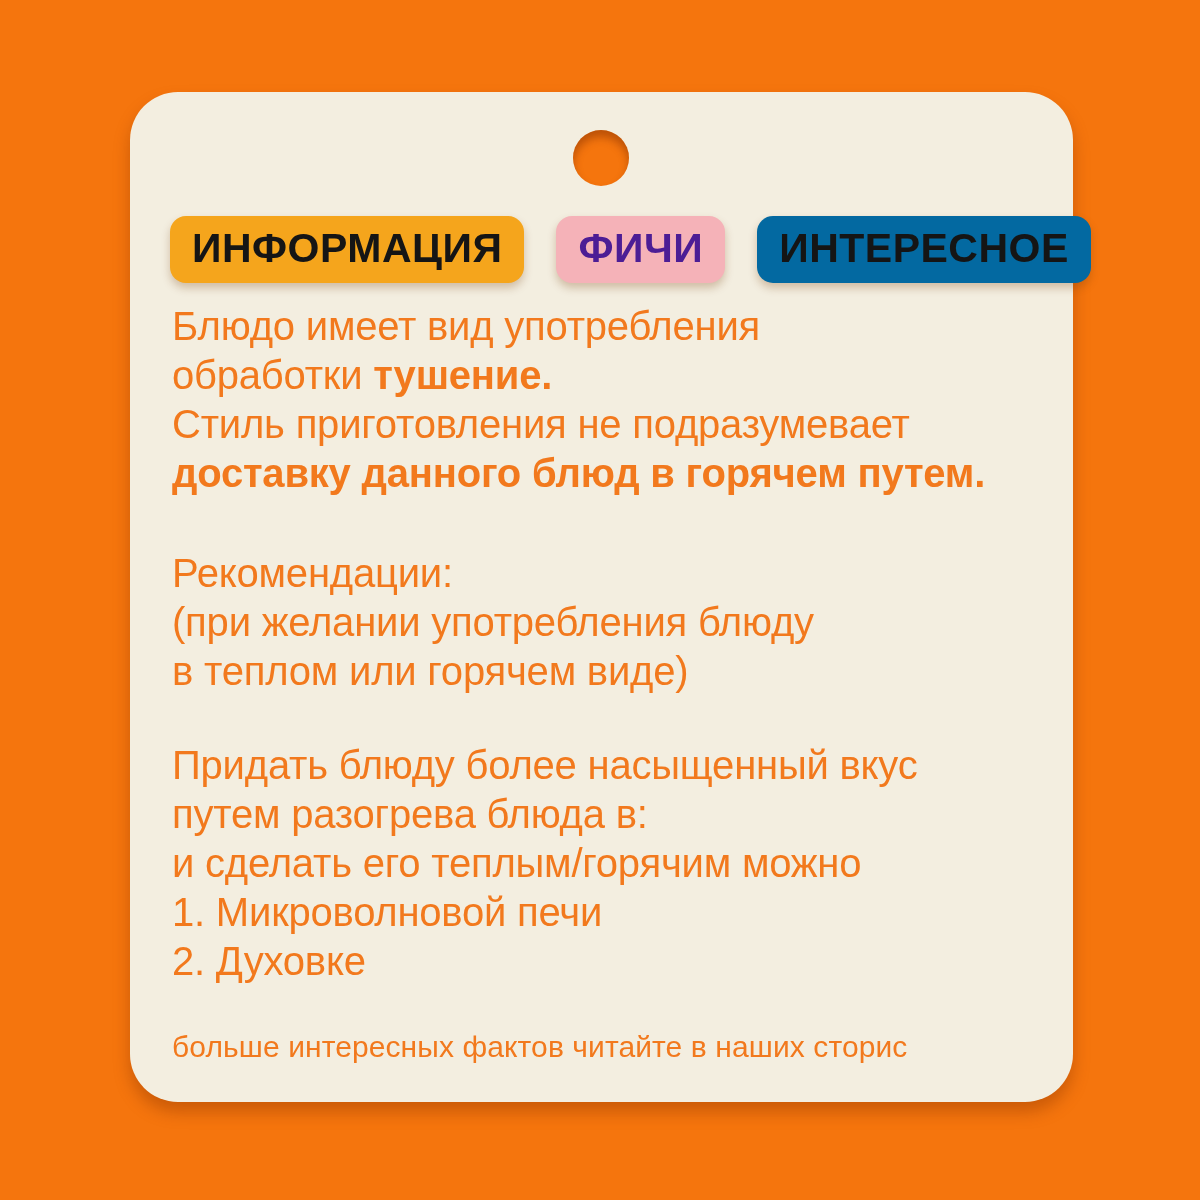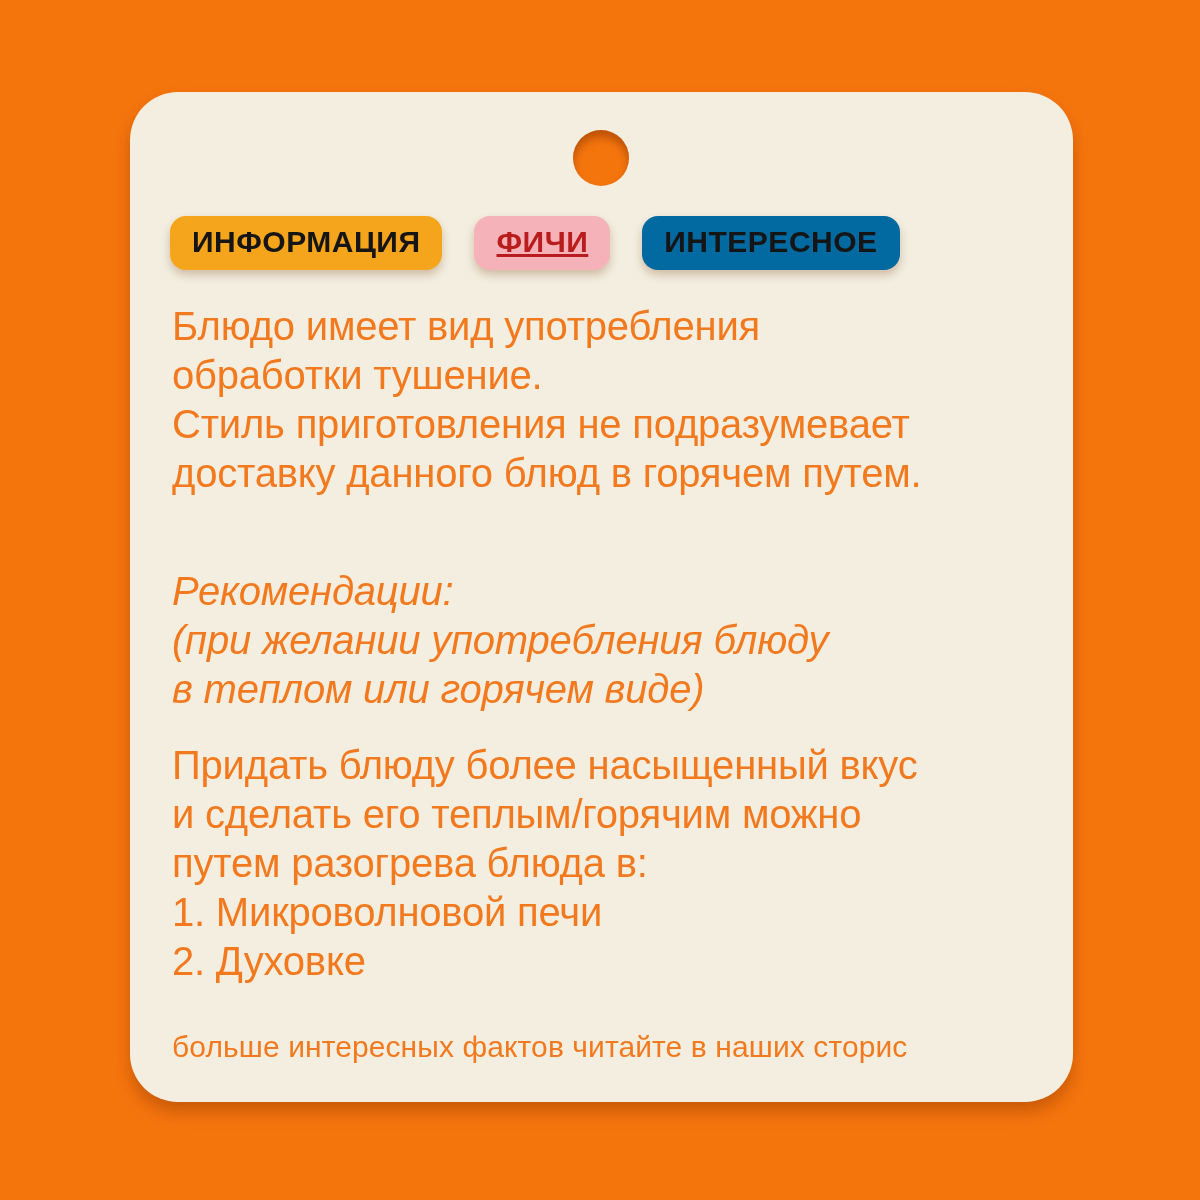--- a/index.html
+++ b/index.html
@@ -33,38 +33,38 @@
     top: 124px;
     left: 40px;
     display: flex;
     align-items: center;
     gap: 32px;
   }
   .badge {
     display: inline-block;
     padding: 9px 22px 11px 22px;
     border-radius: 16px;
-    font-size: 30px;
+    font-size: 41px;
     font-weight: 900;
     letter-spacing: 0.5px;
     white-space: nowrap;
     box-shadow: 0 5px 8px rgba(120, 60, 10, 0.28);
   }
   .p {
     position: absolute;
     left: 42px;
     width: 880px;
     font-size: 40px;
     line-height: 49px;
     letter-spacing: -0.2px;
     white-space: nowrap;
   }
-  .p .b, .line.b { font-weight: normal; }
+  .p .b, .line.b { font-weight: bold; }
   .p1 { top: 210px; }
-  .p2 { top: 475px; font-style: italic; }
+  .p2 { top: 457px; }
   .p3 { top: 649px; }
   .footer {
     position: absolute;
     left: 42px;
     top: 938px;
     width: 880px;
     font-size: 30px;
     font-weight: normal;
     letter-spacing: 0.1px;
     white-space: nowrap;
@@ -73,40 +73,40 @@
 </head>
 <body>
 
 <div class="stage" style="background: rgb(245, 117, 13);">
   <div class="card" style="background: rgb(243, 238, 224); color: rgb(242, 121, 29);">
 
     <div class="hole" style="background: rgb(245, 117, 13);"></div>
 
     <div class="badges">
       <span class="badge" style="background: rgb(245, 165, 28); color: rgb(21, 21, 21);">ИНФОРМАЦИЯ</span>
-      <span class="badge" style="background: rgb(245, 178, 184); color: #b91c1c; text-decoration: underline;">ФИЧИ</span>
+      <span class="badge" style="background: rgb(245, 178, 184); color: #4c1d95;">ФИЧИ</span>
       <span class="badge" style="background: #0369a1; color: rgb(21, 21, 21);">ИНТЕРЕСНОЕ</span>
     </div>
 
     <div class="p p1">
       <div class="line">Блюдо имеет вид употребления</div>
       <div class="line"><span>обработки </span><span class="b">тушение.</span></div>
       <div class="line">Стиль приготовления не подразумевает</div>
       <div class="line b">доставку данного блюд в горячем путем.</div>
     </div>
 
     <div class="p p2">
       <div class="line">Рекомендации:</div>
       <div class="line">(при желании употребления блюду</div>
       <div class="line">в теплом или горячем виде)</div>
     </div>
 
     <div class="p p3">
       <div class="line">Придать блюду более насыщенный вкус</div>
+      <div class="line">путем разогрева блюда в:</div>
       <div class="line">и сделать его теплым/горячим можно</div>
-      <div class="line">путем разогрева блюда в:</div>
       <div class="line">1. Микроволновой печи</div>
       <div class="line">2. Духовке</div>
     </div>
 
     <div class="footer">больше интересных фактов читайте в наших сторис</div>
   </div>
 </div>
 
 </body></html>

